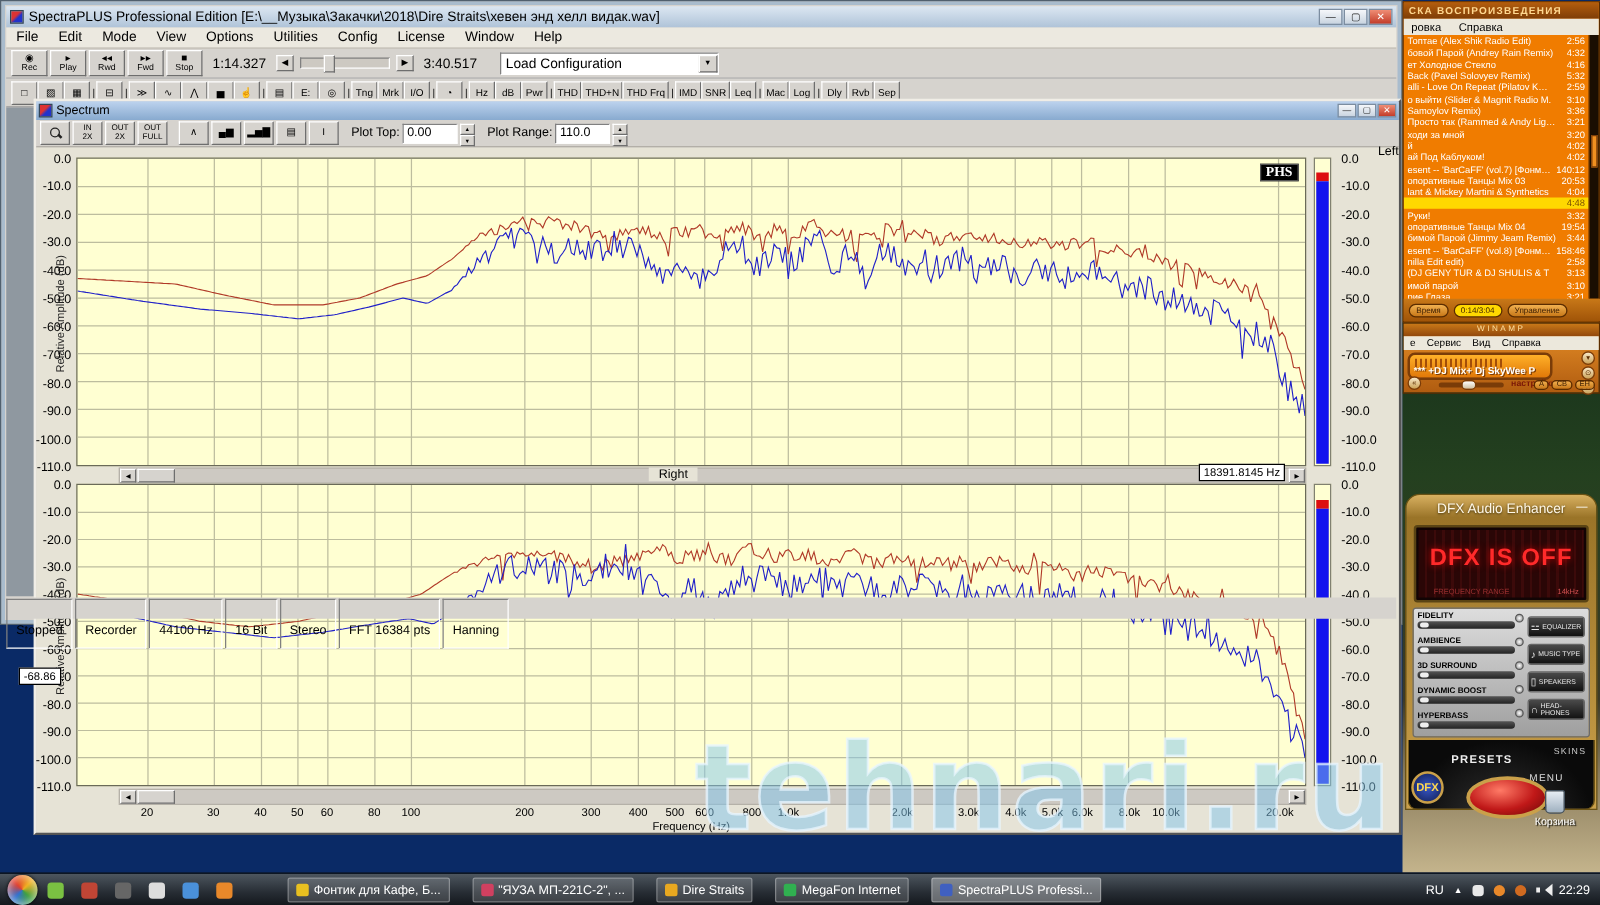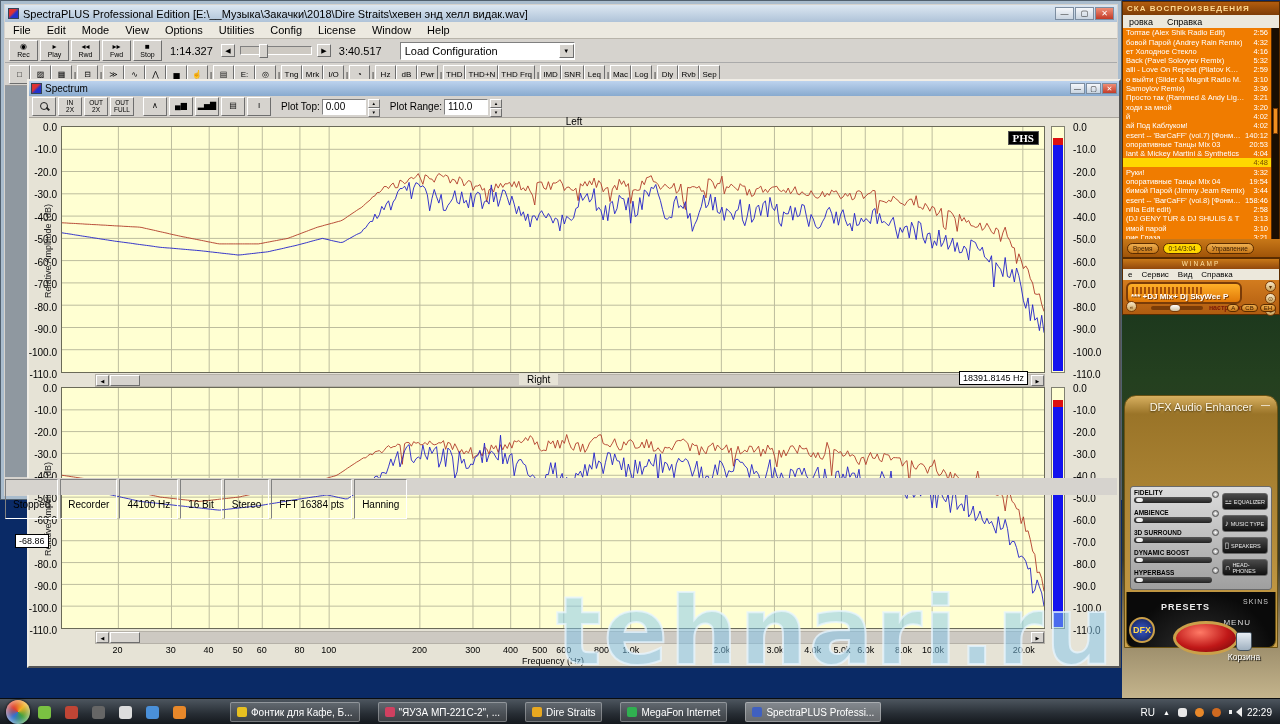--- a/index.html
+++ b/index.html
@@ -43,21 +43,21 @@
 .spb{width:24px;height:19px;font-size:6.5px;line-height:6.5px;text-align:center;white-space:pre-line;display:flex;align-items:center;justify-content:center}
 .spb.vw{font-size:8px}
 .mag{width:11px;height:11px;position:relative;display:inline-block}
 .mag:before{content:"";position:absolute;left:1px;top:1px;width:6px;height:6px;border:1.5px solid #222;border-radius:50%}
 .mag:after{content:"";position:absolute;left:7px;top:7px;width:4px;height:1.5px;background:#222;transform:rotate(45deg)}
 .fldlab{font-size:10px;margin-left:8px}
 .fld{width:44px;height:16px;border:1px solid;border-color:#808080 #fff #fff #808080;background:#fff;font-size:10px;padding:1px 3px}
 .spin{display:flex;flex-direction:column;width:12px;height:16px}
 .spin b{flex:1;font-size:4.5px;line-height:7px;text-align:center;font-weight:normal}
 #spclient{position:relative;height:548px;background:#e6e3d6}
-.pheader{position:absolute;width:100%;text-align:center;font-size:10px}
+.pheader{position:absolute;width:100%;text-align:right;font-size:10px}
 .plot{position:absolute;left:32px;width:984px;background:#ffffd2;border:1px solid #6a6a58}
 .plot svg{position:absolute;left:0;top:0;width:100%;height:100%}
 .phs{position:absolute;right:5px;top:4px;background:#000;color:#fff;font-family:"Liberation Serif",serif;font-weight:bold;font-size:11px;padding:0 4px;border:1px solid #555;z-index:3}
 .yt{position:absolute;width:30px}
 .yt span{position:absolute;right:2px;font-size:10px;margin-top:-4px;white-space:nowrap}
 .yt.r span{right:auto;left:6px}
 .ylab{position:absolute;font-size:9px;color:#222;transform:rotate(-90deg);transform-origin:center;white-space:nowrap}
 .meter{position:absolute;left:1022px;width:14px;border:1px solid #808070;background:#ffffd2}
 .meter div{position:absolute;left:1px;right:1px}
 .m-red{background:#dd0f0f}
@@ -652,20 +652,26 @@
       <span class="pill">A</span>
           <span class="pill">CB</span>
           <span class="pill">EH</span>
         </div>
     </div>
 
     <div id="dfx">
       <div id="dfxframe"></div>
       <div class="dtitle">DFX Audio Enhancer</div>
       <div class="dmin">—</div>
+      <div id="ddisp">
+        <div class="stripes"></div>
+        <div class="off">DFX IS OFF</div>
+        <div class="fr1">FREQUENCY RANGE</div>
+        <div class="fr2">14kHz</div>
+      </div>
       <div id="dpanel">
         <div id="dsliders">
 
         <div class="drow">
               <div class="dl">FIDELITY</div>
               <div class="dt">
                 <div></div>
               </div>
             </div>
             <div class="drow">

